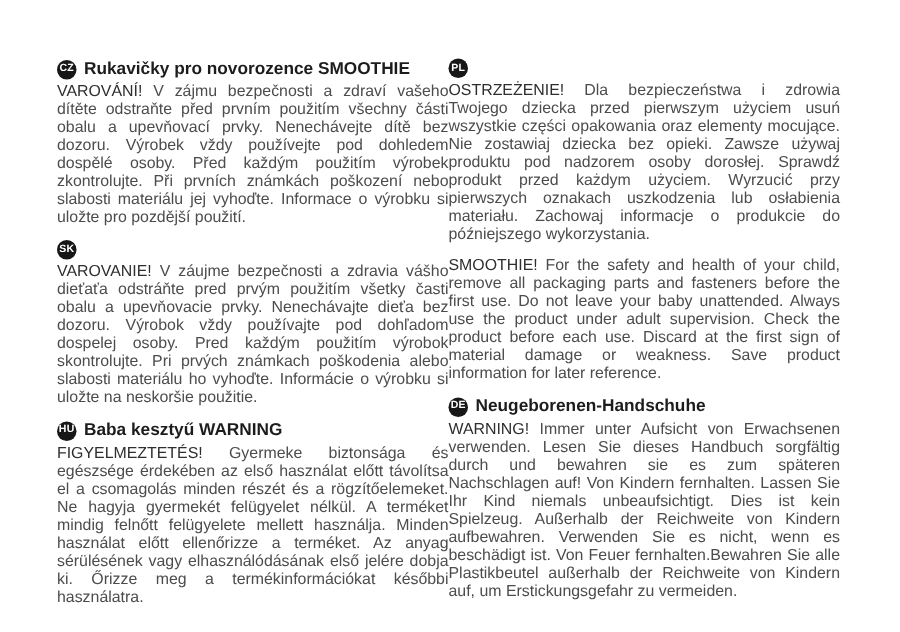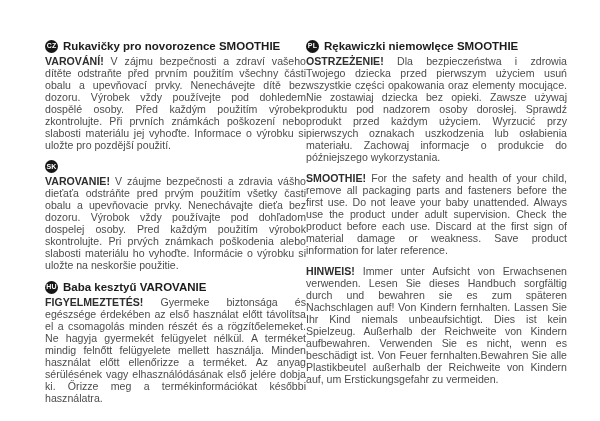--- a/index.html
+++ b/index.html
@@ -9,21 +9,20 @@
     font-family: "Liberation Sans", sans-serif;
     overflow: hidden;
   }
   .page {
     position: relative;
     width: 600px; height: 421px;
     background: #ffffff;
     padding: 39px 26px 0 38px;
     display: flex;
     gap: 0;
-    justify-content: center;
   }
   .col { width: 261px; flex: 0 0 261px; }
   .sec { margin: 0 0 9px 0; }
   .sec-title {
     display: flex;
     align-items: center;
     gap: 5px;
     margin: 0 0 2px 0;
     font-size: 11.5px;
     font-weight: bold;
@@ -45,21 +44,21 @@
     letter-spacing: 0.2px;
   }
   .body {
     margin: 0;
     font-size: 10.6px;
     line-height: 12px;
     color: #4c4c4c;
     text-align: justify;
   }
   .warn {
-    font-weight: bold;
+    font-weight: normal;
     color: #2e2e2e;
   }
 </style>
 </head>
 <body>
 
 <div class="page">
 
   <div class="col">
 
@@ -80,52 +79,55 @@
       </h3>
       <p class="body">
         <strong class="warn">VAROVANIE!</strong>
         <span>V záujme bezpečnosti a zdravia vášho dieťaťa odstráňte pred prvým použitím všetky časti obalu a upevňovacie prvky. Nenechávajte dieťa bez dozoru. Výrobok vždy používajte pod dohľadom dospelej osoby. Pred každým použitím výrobok skontrolujte. Pri prvých známkach poškodenia alebo slabosti materiálu ho vyhoďte. Informácie o výrobku si uložte na neskoršie použitie.</span>
       </p>
     </div>
 
     <div class="sec">
       <h3 class="sec-title">
         <span class="badge">HU</span>
-        <span>Baba kesztyű VAROVANIE</span>
+        <span>Baba kesztyű WARNING</span>
       </h3>
       <p class="body">
         <strong class="warn">FIGYELMEZTETÉS!</strong>
         <span>Gyermeke biztonsága és egészsége érdekében az első használat előtt távolítsa el a csomagolás minden részét és a rögzítőelemeket. Ne hagyja gyermekét felügyelet nélkül. A terméket mindig felnőtt felügyelete mellett használja. Minden használat előtt ellenőrizze a terméket. Az anyag sérülésének vagy elhasználódásának első jelére dobja ki. Őrizze meg a termékinformációkat későbbi használatra.</span>
       </p>
     </div>
 
   </div>
 
   <div class="col">
 
     <div class="sec">
       <h3 class="sec-title">
         <span class="badge">PL</span>
-        <span>Rękawiczki niemowlęce SMOOTHIE</span>
       </h3>
       <p class="body">
         <strong class="warn">OSTRZEŻENIE!</strong>
         <span>Dla bezpieczeństwa i zdrowia Twojego dziecka przed pierwszym użyciem usuń wszystkie części opakowania oraz elementy mocujące. Nie zostawiaj dziecka bez opieki. Zawsze używaj produktu pod nadzorem osoby dorosłej. Sprawdź produkt przed każdym użyciem. Wyrzucić przy pierwszych oznakach uszkodzenia lub osłabienia materiału. Zachowaj informacje o produkcie do późniejszego wykorzystania.</span>
       </p>
     </div>
 
     <div class="sec">
       <p class="body">
         <strong class="warn">SMOOTHIE!</strong>
         <span>For the safety and health of your child, remove all packaging parts and fasteners before the first use. Do not leave your baby unattended. Always use the product under adult supervision. Check the product before each use. Discard at the first sign of material damage or weakness. Save product information for later reference.</span>
       </p>
     </div>
 
     <div class="sec">
+      <h3 class="sec-title">
+        <span class="badge">DE</span>
+        <span>Neugeborenen-Handschuhe</span>
+      </h3>
       <p class="body">
-        <strong class="warn">HINWEIS!</strong>
+        <strong class="warn">WARNING!</strong>
         <span>Immer unter Aufsicht von Erwachsenen verwenden. Lesen Sie dieses Handbuch sorgfältig durch und bewahren sie es zum späteren Nachschlagen auf! Von Kindern fernhalten. Lassen Sie Ihr Kind niemals unbeaufsichtigt. Dies ist kein Spielzeug. Außerhalb der Reichweite von Kindern aufbewahren. Verwenden Sie es nicht, wenn es beschädigt ist. Von Feuer fernhalten.Bewahren Sie alle Plastikbeutel außerhalb der Reichweite von Kindern auf, um Erstickungsgefahr zu vermeiden.</span>
       </p>
     </div>
 
   </div>
 
 </div>
 
 </body></html>

